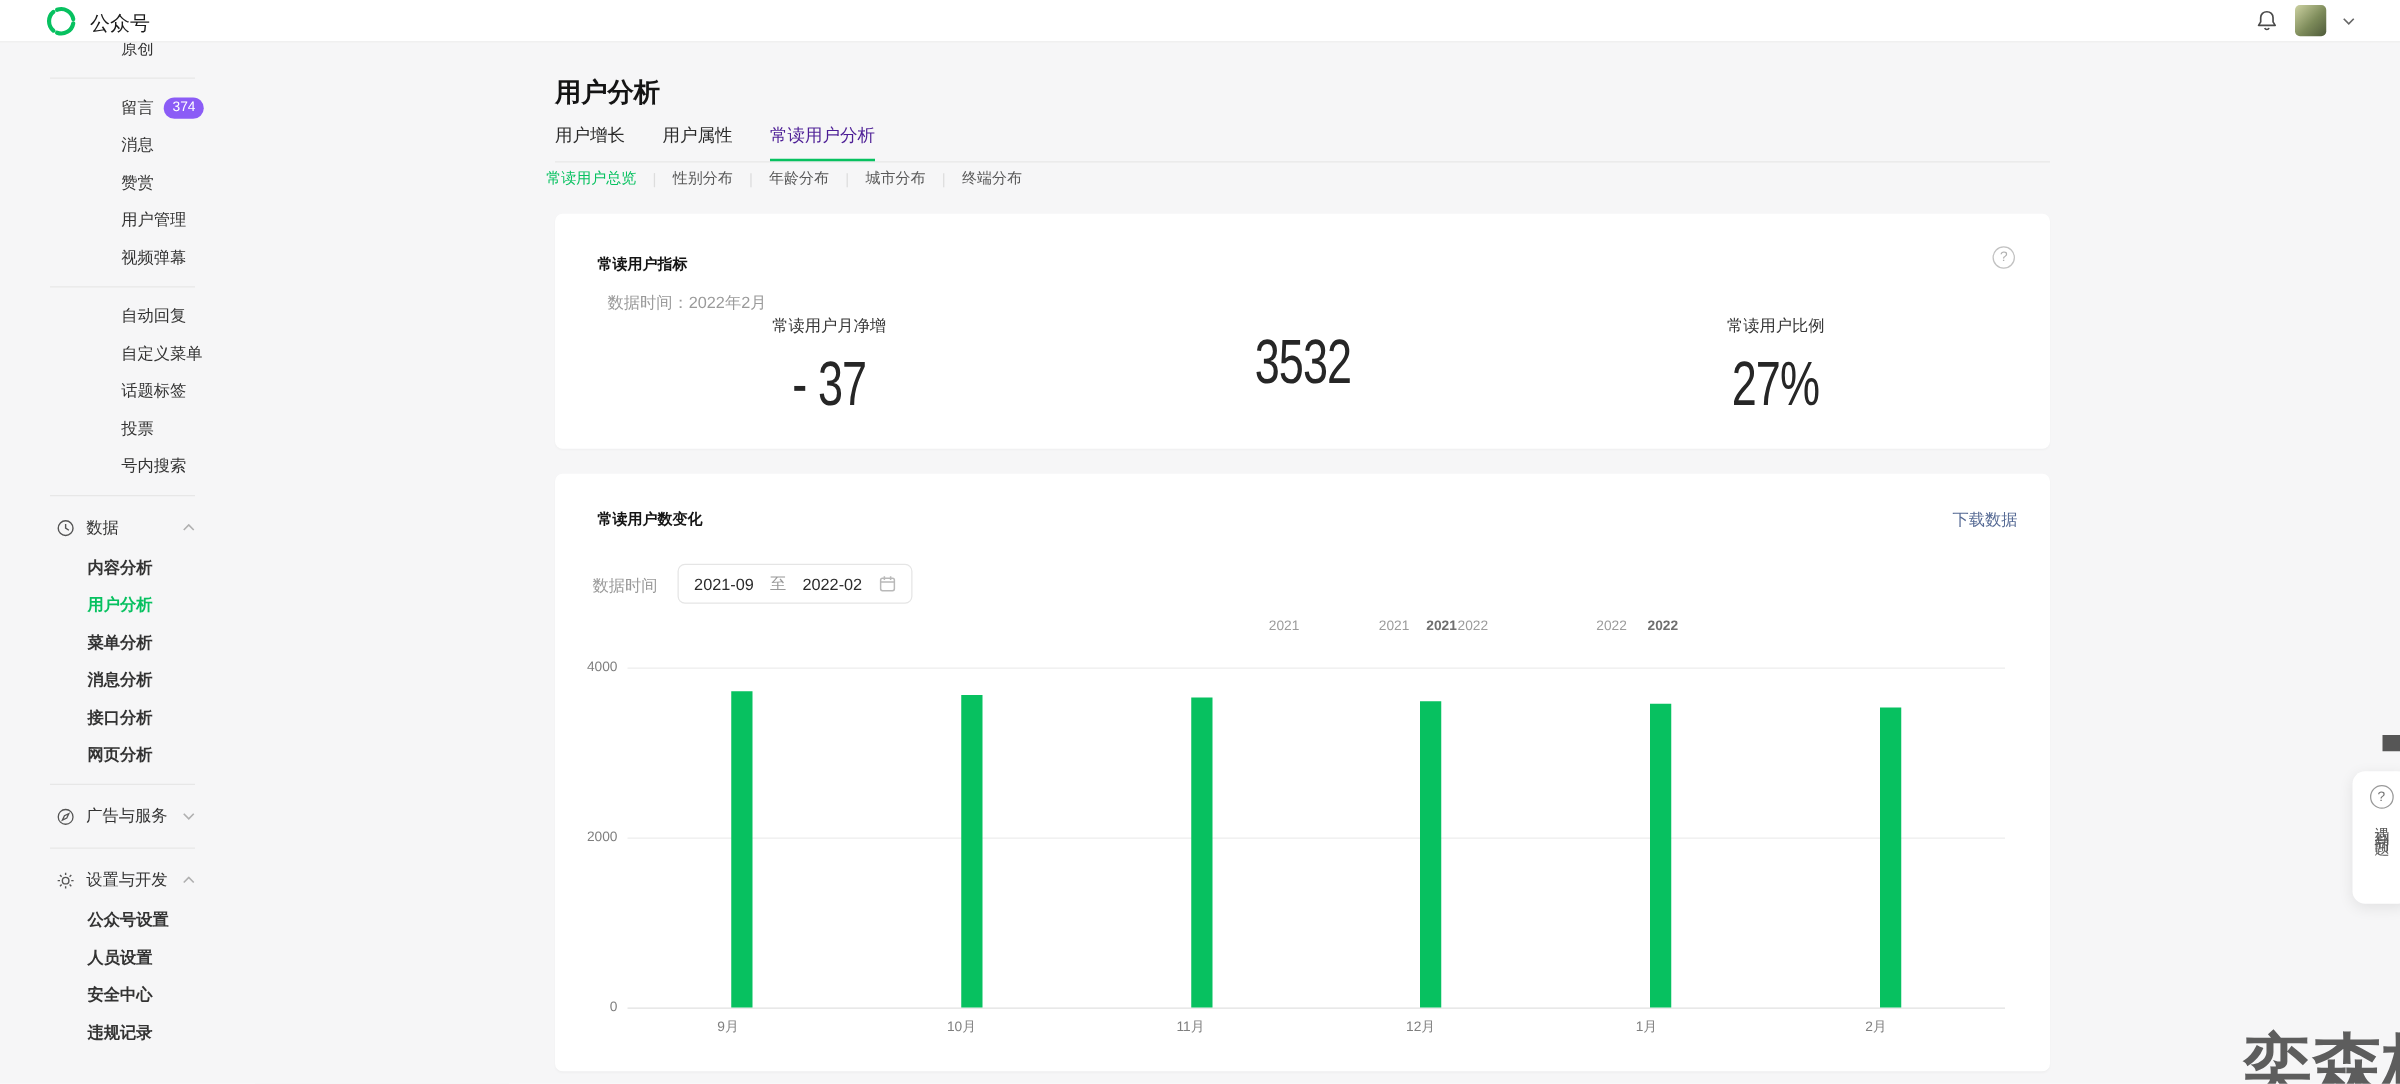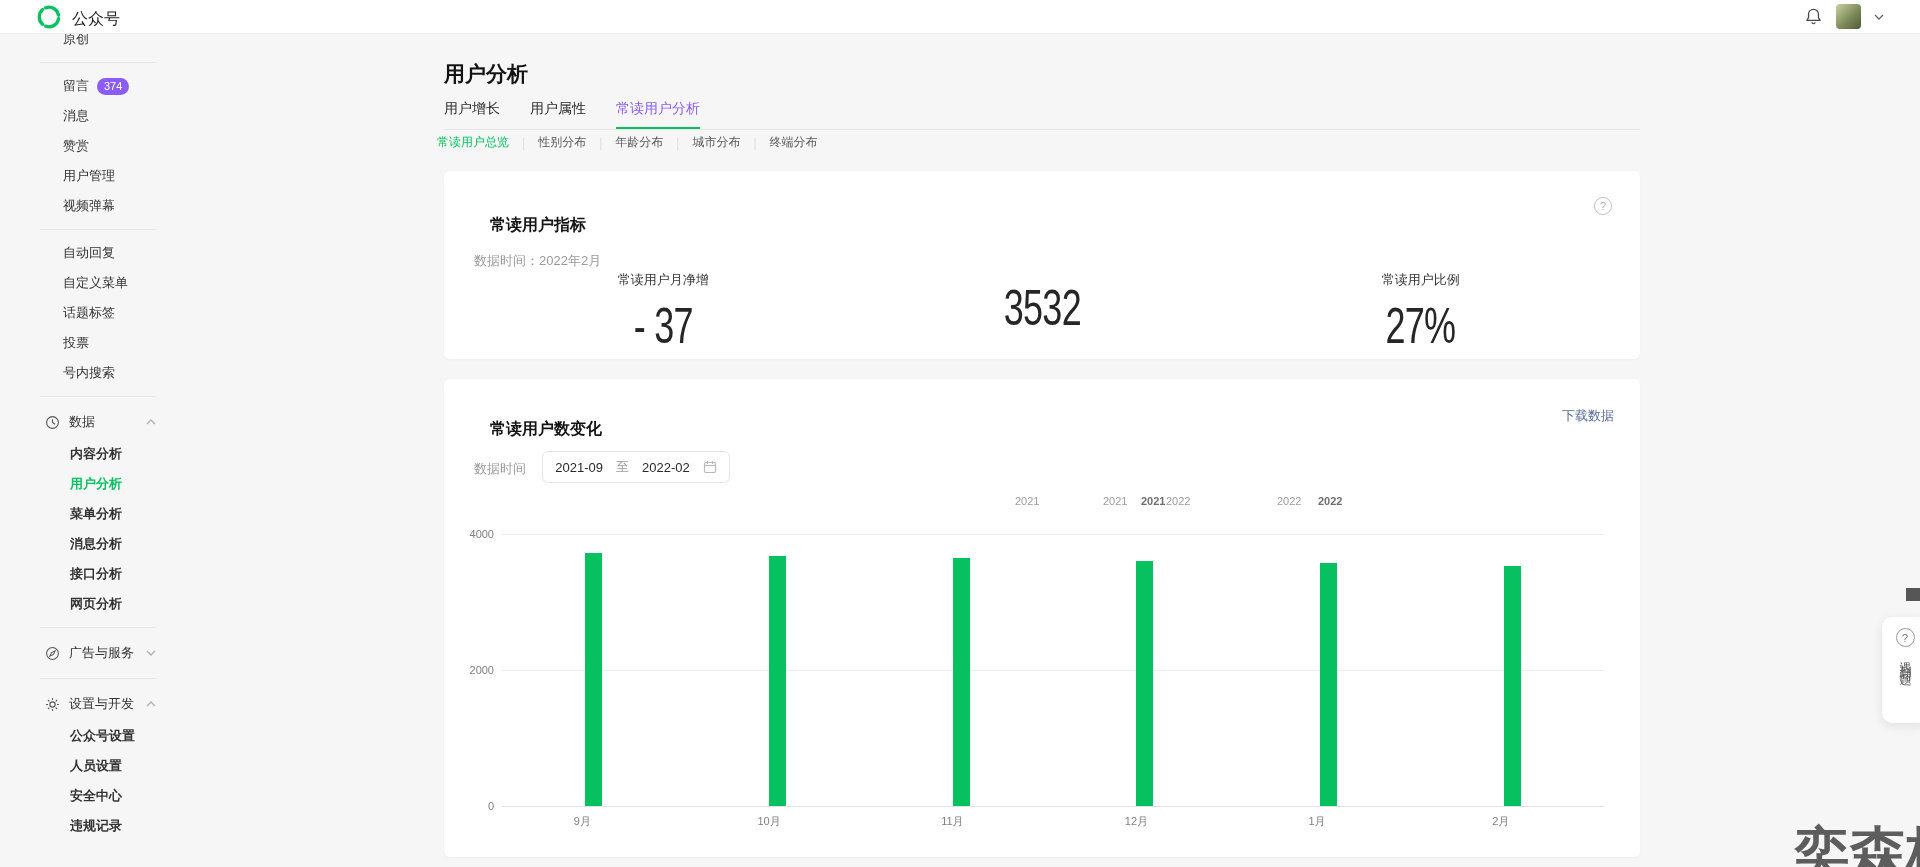--- a/index.html
+++ b/index.html
@@ -11,54 +11,54 @@
           border-bottom:1px solid #ececec;z-index:30;display:flex;align-items:center;
           justify-content:space-between;padding:0 36px;box-sizing:border-box;}
   .tb-left{display:flex;align-items:flex-end;gap:10px;}
   .brand{font-size:16px;font-weight:500;color:#1a1a1a;}
   .tb-right{display:flex;align-items:center;gap:13px;}
   .avatar{width:25px;height:25px;border-radius:4px;
           background:linear-gradient(135deg,#cdd2a2 0%,#7d8b5a 55%,#4e5a3a 100%);}
 
   
   .sidebar{position:absolute;top:34px;left:0;width:172px;bottom:0;overflow:hidden;z-index:5;}
-  .sb-item{height:30px;display:flex;align-items:center;padding-left:63px;font-size:13px;
+  .sb-item{height:30px;display:flex;align-items:center;padding-left:97px;font-size:13px;
            color:#333;cursor:pointer;position:relative;box-sizing:border-box;}
   .sb-item.first{margin-top:-10px;}
   .sb-item.section{height:34px;padding-left:45px;gap:9px;}
   .sb-item.sub{padding-left:70px;font-weight:bold;}
   .sb-item.active{color:#07c160;}
   .sb-divider{height:1px;background:#e7e7e7;margin:8px 16px 8px 40px;}
   .sb-badge{margin-left:8px;background:#fa5d2e;color:#fff;font-size:11px;line-height:17px;
             padding:0 7px;border-radius:9px;}
   .sb-chevron{position:absolute;right:16px;top:50%;transform:translateY(-50%);display:flex;}
   .sb-icon{display:flex;align-items:center;}
 
   
   .page-title{position:absolute;left:444px;top:60px;font-size:21px;font-weight:600;color:#141414;margin:0;}
   .tabs{position:absolute;left:444px;top:100px;width:1196px;display:flex;gap:30px;
         font-size:14px;color:#2b2b2b;border-bottom:1px solid #e7e7e7;padding-bottom:11px;}
   .tab{cursor:pointer;position:relative;}
-  .tab.active{color:#8b5cf6;}
+  .tab.active{color:#4c1d95;}
   .tab.active::after{content:'';position:absolute;left:0;right:0;bottom:-11px;height:2px;background:#07c160;}
   .subtabs{position:absolute;left:437px;top:134px;display:flex;align-items:center;font-size:12px;color:#595959;}
   .subtab{cursor:pointer;}
   .subtab.active{color:#07c160;}
   .subtab-sep{margin:0 13px;color:#ddd;}
 
   
   .card{position:absolute;left:444px;width:1196px;background:#fff;border-radius:6px;
         box-sizing:border-box;box-shadow:0 1px 2px rgba(0,0,0,.03);}
   .card1{top:171px;height:188px;padding:28px 30px 0;}
   .card2{top:379px;height:478px;padding:24px 30px 0;}
-  .card-title{font-size:16px;font-weight:600;color:#141414;margin:16px;}
+  .card-title{font-size:12px;font-weight:600;color:#141414;margin:4px;}
   .help-circle{position:absolute;right:28px;top:26px;width:16px;height:16px;border-radius:50%;
                border:1px solid #c2c2c2;color:#b0b0b0;font-size:11px;display:flex;
                align-items:center;justify-content:center;cursor:pointer;}
-  .meta{margin-top:13px;font-size:13px;color:#9a9a9a;}
+  .meta{margin-top:13px;font-size:13px;color:#9a9a9a;margin-left:12px;}
   .metrics{display:flex;margin-top:1px;}
   .metric{flex:1;text-align:center;}
   .metric-label{font-size:13px;color:#353535;}
   .metric-value{font-size:50px;font-weight:500;color:#262626;line-height:1;margin-top:12px;
                 transform:scaleX(.72);letter-spacing:-1px;}
 
   .download-link{position:absolute;right:26px;top:28px;font-size:13px;color:#576b95;cursor:pointer;}
   .time-label{position:absolute;left:30px;top:81px;font-size:13px;color:#9a9a9a;}
   .date-range{position:absolute;left:98px;top:72px;width:186px;height:30px;border:1px solid #e5e5e5;
               border-radius:6px;display:flex;align-items:center;justify-content:center;gap:13px;

